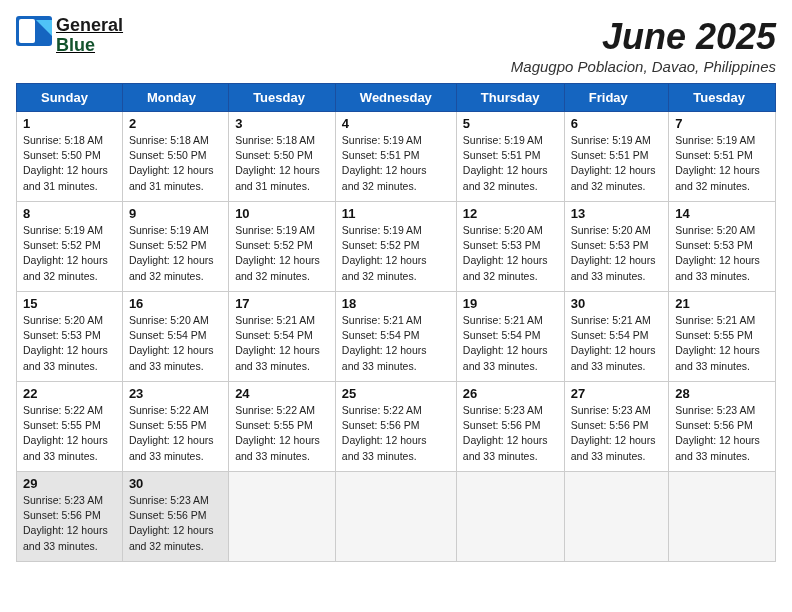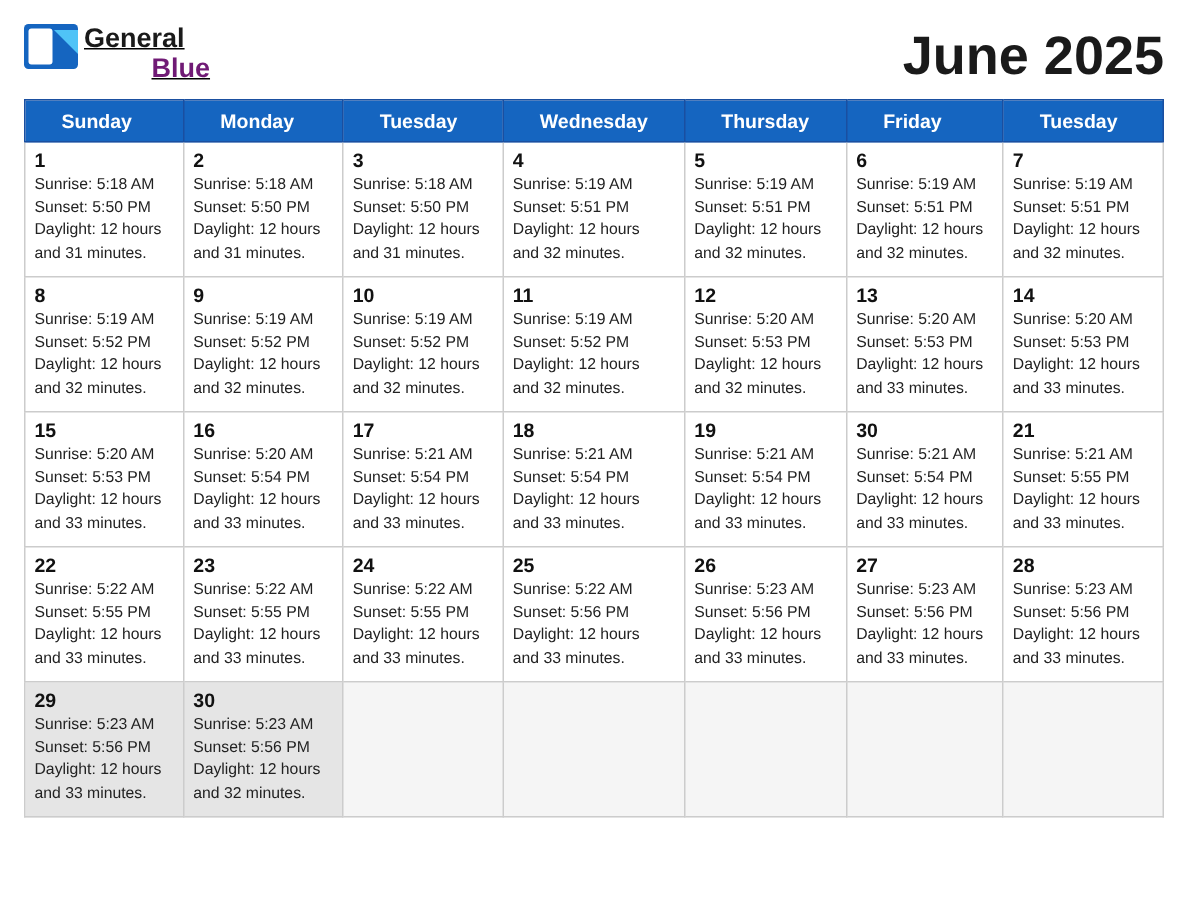--- a/index.html
+++ b/index.html
@@ -21,27 +21,28 @@
       align-items: flex-start;
       gap: 4px;
       text-decoration: underline;
     }
     .logo-text {
       font-size: 18px;
       font-weight: bold;
       color: #1a1a1a;
       line-height: 1.1;
     }
-    .logo-blue { color: #701a75; margin-left: 45px; }
+    .logo-blue { color: #14532d; }
     .logo-shape {
       width: 36px;
       height: 30px;
     }
     .title-area {
       text-align: right;
+      font-style: italic;
     }
     .month-title {
       font-size: 36px;
       font-weight: bold;
       color: #1a1a1a;
     }
     .location-title {
       font-size: 15px;
       color: #333;
     }
@@ -101,20 +102,21 @@
       <polygon points="20,4 36,4 36,20" fill="#4fc3f7"></polygon>
       <rect x="3" y="3" width="16" height="24" rx="2" fill="white"></rect>
     </svg>
     <div>
       <div class="logo-text">General</div>
       <div class="logo-text logo-blue">Blue</div>
     </div>
   </div>
   <div class="title-area">
     <div class="month-title">June 2025</div>
+    <div class="location-title">Magugpo Poblacion, Davao, Philippines</div>
   </div>
 </div>
 
 <table class="calendar">
   <thead>
     <tr>
       <th>Sunday</th>
       <th>Monday</th>
       <th>Tuesday</th>
       <th>Wednesday</th>

